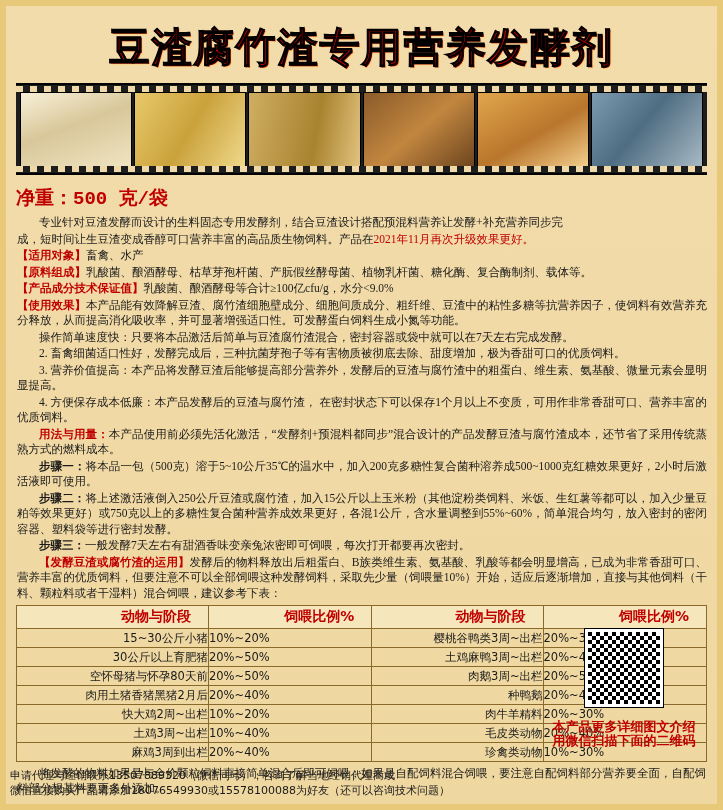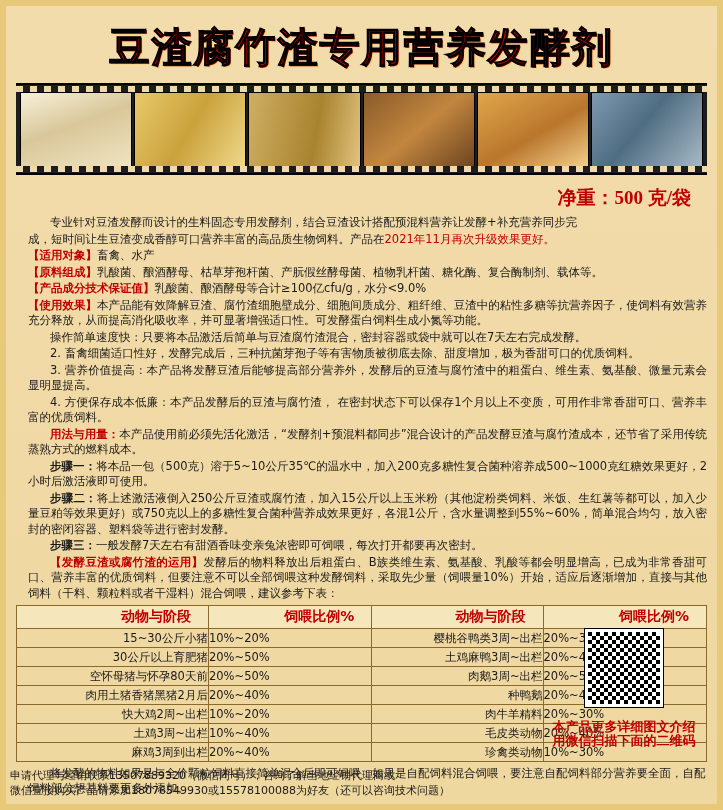--- a/index.html
+++ b/index.html
@@ -47,34 +47,34 @@
   .filmstrip:before{top:1px;}
   .filmstrip:after{bottom:1px;}
   .frame{flex:1;height:100%;border:1px solid #000;overflow:hidden;}
   .f1{background:linear-gradient(160deg,#f7f0d8,#d9c79a 45%,#efe4c2);}
   .f2{background:linear-gradient(120deg,#e8c96a,#caa23c 50%,#f0d98b);}
   .f3{background:linear-gradient(100deg,#cfae63,#a8832f 60%,#e2c37e);}
   .f4{background:linear-gradient(140deg,#8a5b2a,#c2863f 50%,#6d451f);}
   .f5{background:linear-gradient(150deg,#e0a64c,#b9762c 55%,#f3cf8e);}
   .f6{background:linear-gradient(130deg,#7d9ab0,#4f6d82 45%,#a8b9c4);}
   .weight{
-    text-align:right;
+    text-align:left;
     color:#c00000;
     font-weight:bold;
     font-size:19px;
     margin:10px 16px 4px 0;
-    font-family:Liberation Serif, serif;
+    font-family:Liberation Mono, monospace;
   }
   .body-text{
     font-size:11.5px;
     line-height:15.5px;
     text-align:justify;
     font-family:"DejaVu Sans","Liberation Sans",sans-serif;
   }
-  .p{margin:0 0 1px 12px;text-indent:0;}
+  .p{margin:0 0 1px 1px;text-indent:0;font-family:Liberation Serif, serif;}
   .indent{text-indent:22px;}
   .red{color:#c00000;}
   .redb{color:#c00000;font-weight:bold;}
   .bold{font-weight:bold;}
   table.feed{
     width:100%;
     border-collapse:collapse;
     margin:4px 0 4px 0;
     font-size:11.5px;
     font-family:"DejaVu Sans","Liberation Sans",sans-serif;

